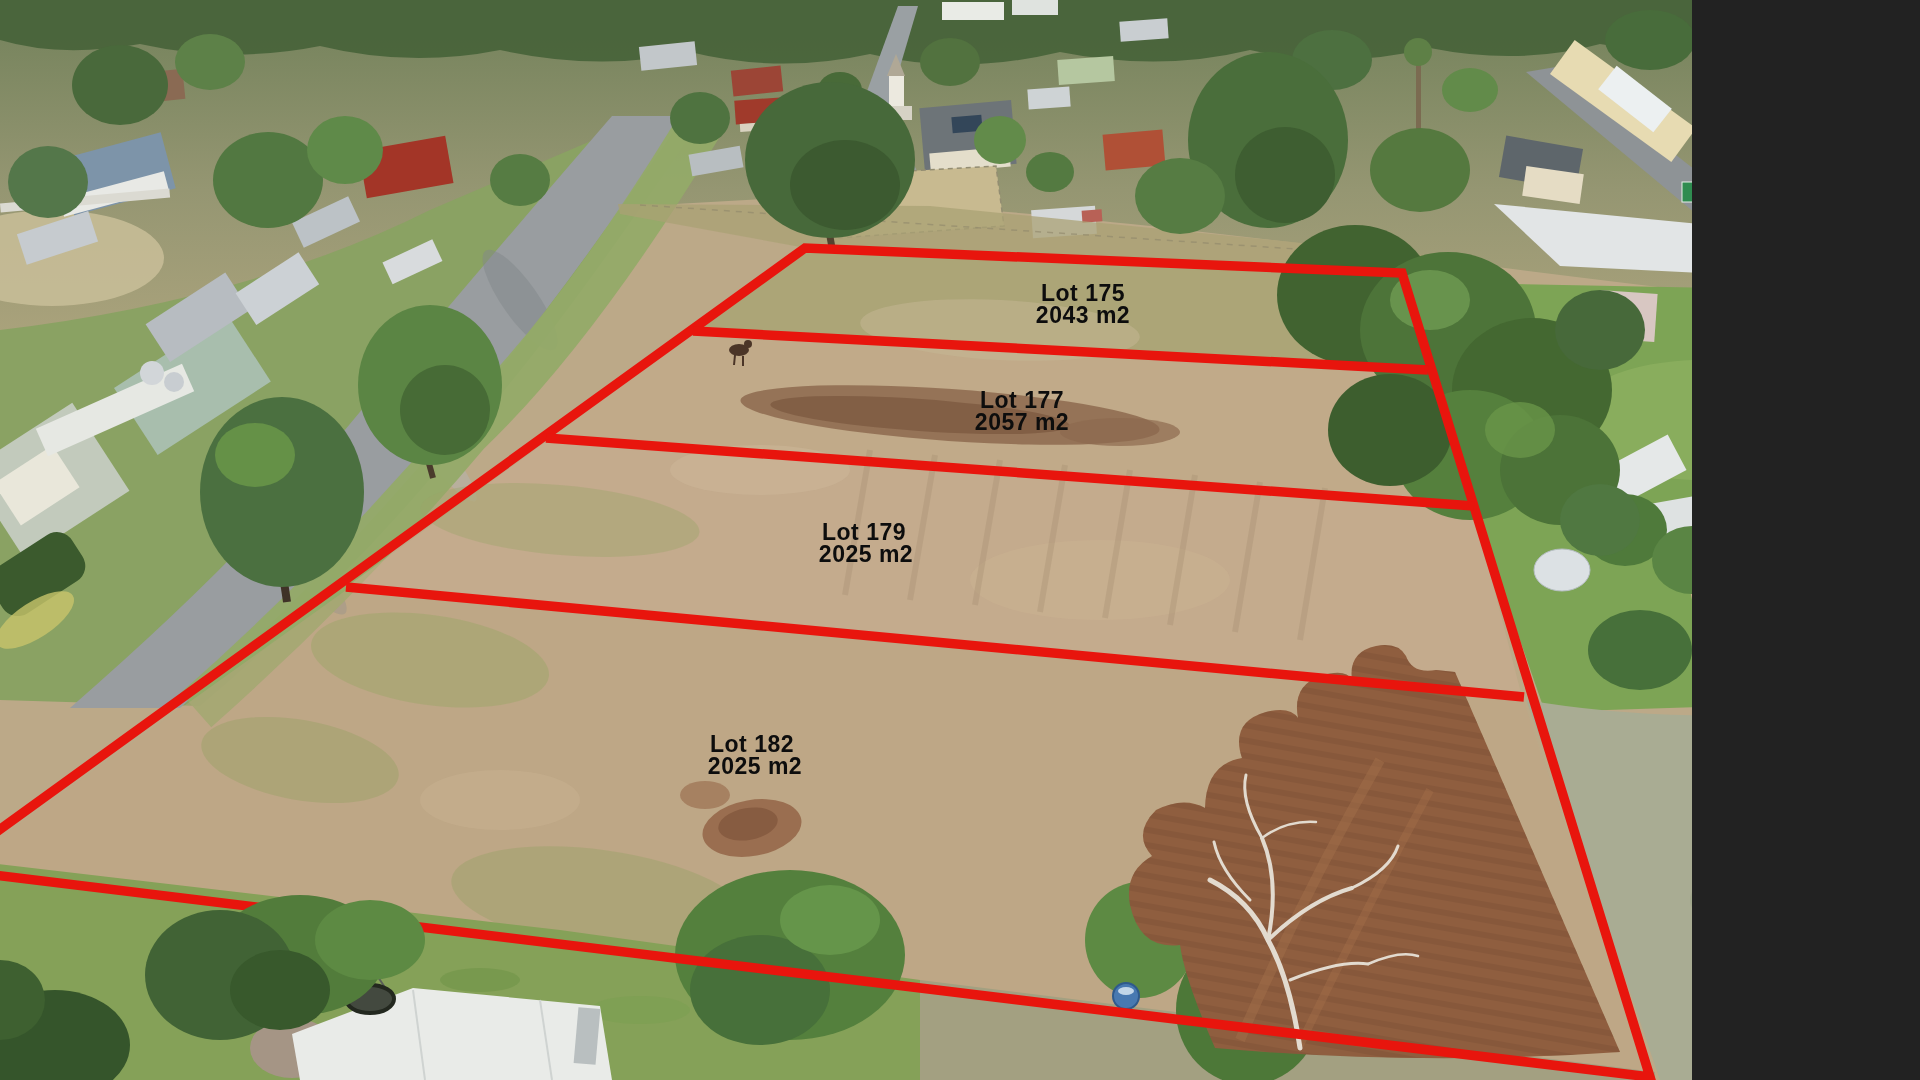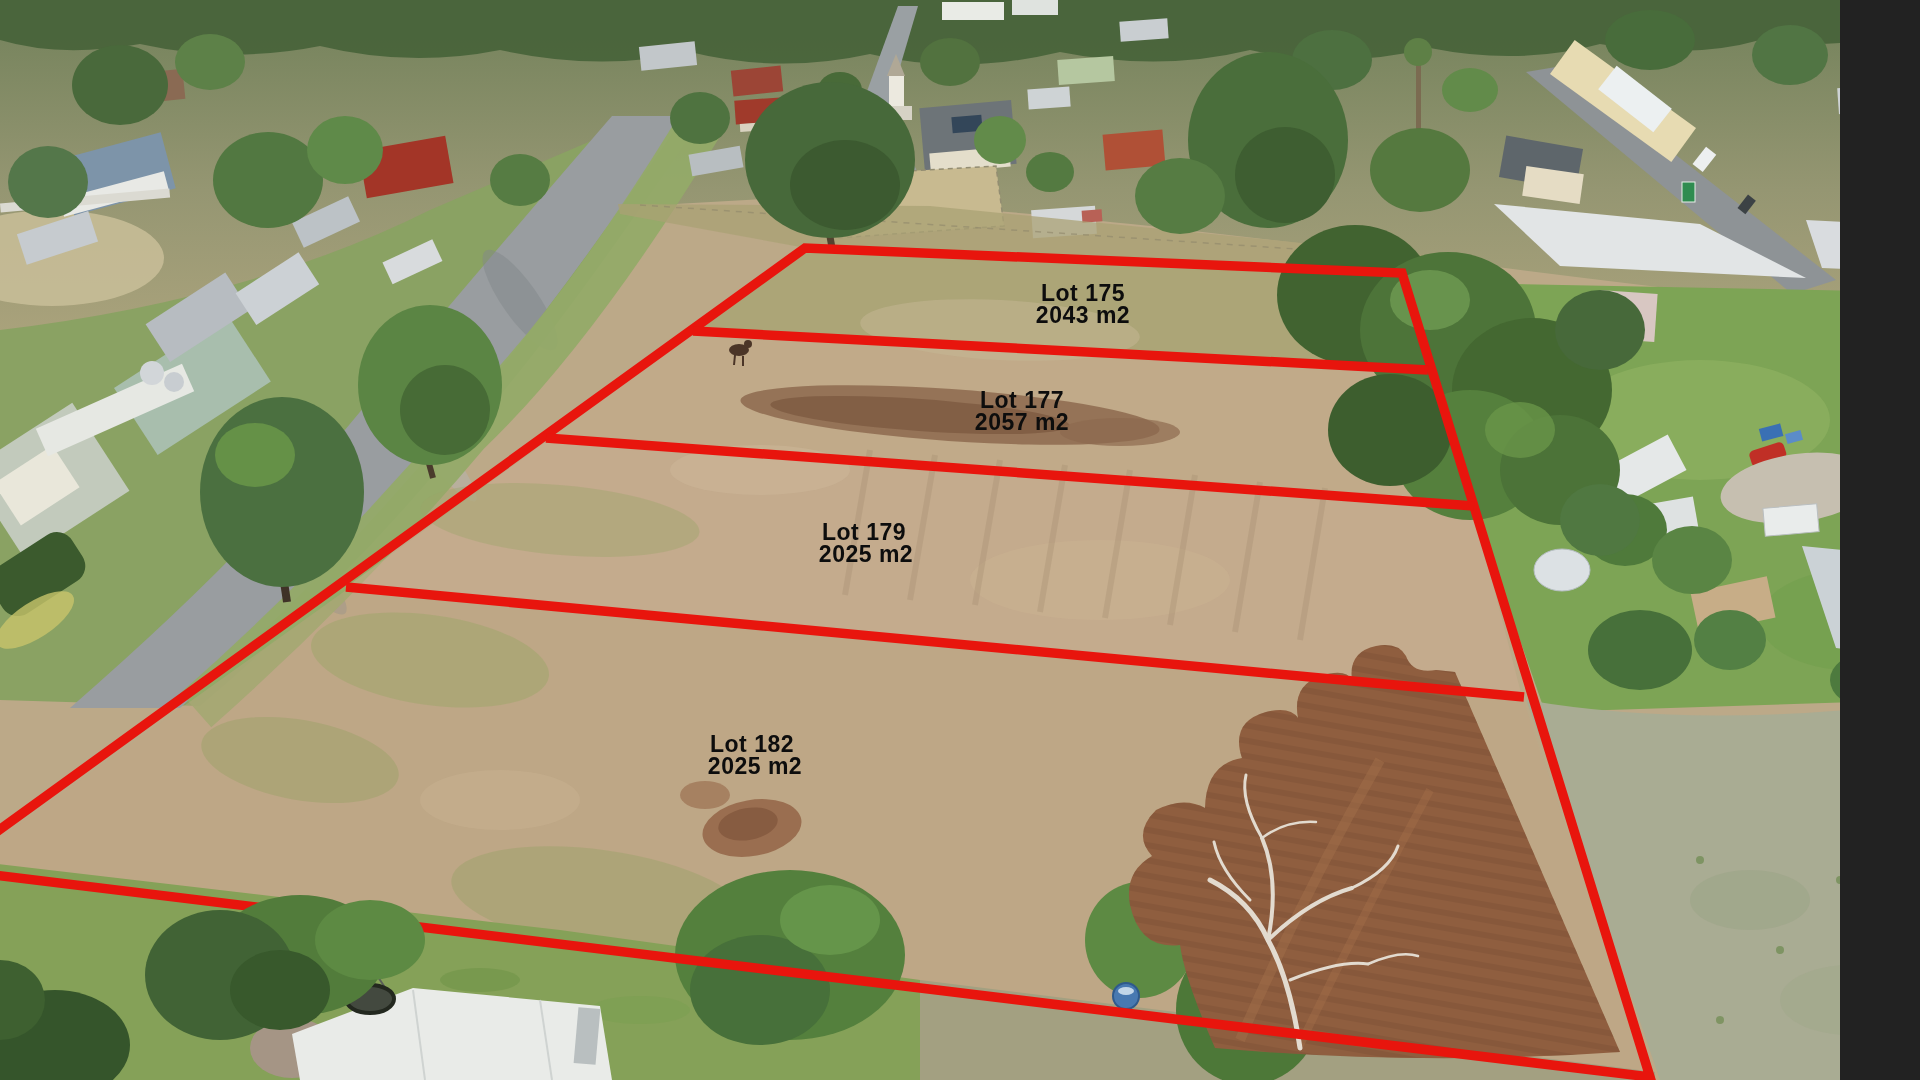--- a/index.html
+++ b/index.html
@@ -1,16 +1,16 @@
 <!DOCTYPE html>
 <html style="--boundary-color: #e8150d; --label-color: #0d0d0d;"><head>
 <meta charset="utf-8">
 <style>
   html,body{margin:0;padding:0;background:#222;}
-  .stage{position:relative;width:1840px;height:1080px;overflow:hidden;font-family:"Liberation Sans",sans-serif;}
+  .stage{position:relative;width:1692px;height:1080px;overflow:hidden;font-family:"Liberation Sans",sans-serif;}
   .stage svg{display:block;width:1920px;height:1080px;}
   .boundary{stroke:var(--boundary-color,#e8150d);stroke-width:9.5;fill:none;stroke-linejoin:miter;stroke-linecap:butt;}
   .lot-label{fill:var(--label-color,#0d0d0d);font-family:"Liberation Sans",sans-serif;font-weight:bold;font-size:23px;text-anchor:middle;letter-spacing:.5px;}
 </style>
 </head>
 <body>
 
 <div class="stage">
 <svg viewBox="0 0 1920 1080" xmlns="http://www.w3.org/2000/svg">
   <defs>

